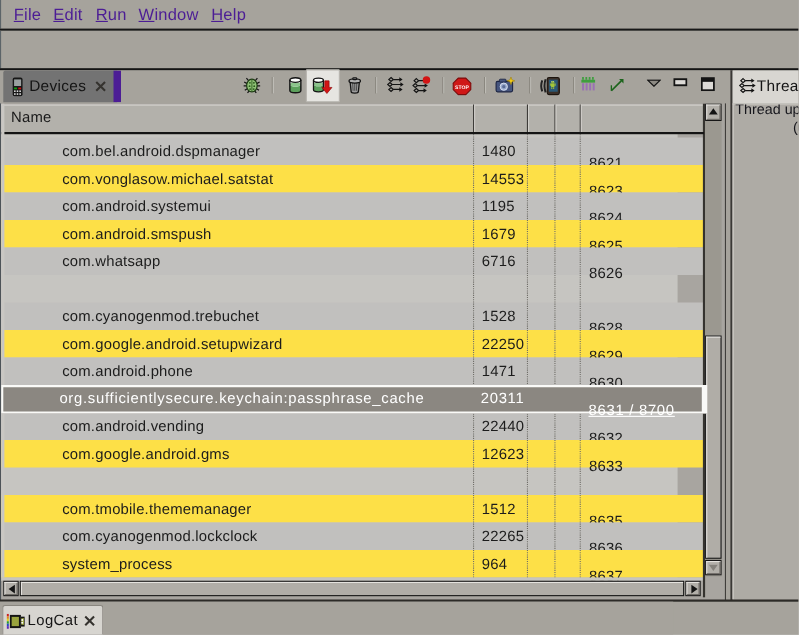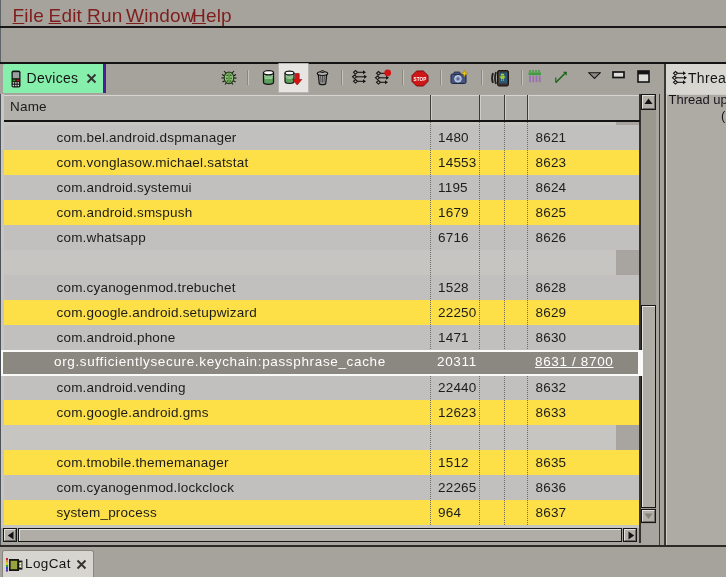--- a/index.html
+++ b/index.html
@@ -1,44 +1,44 @@
 <!DOCTYPE html>
 <html><head>
 <meta charset="utf-8">
 <style>
 html,body{margin:0;padding:0;}
 body{width:726px;height:577px;position:relative;overflow:hidden;
  font-family:"Liberation Sans",sans-serif;background:#a6a39c;}
 .abs{position:absolute;}
 
 #menubar{left:0;top:0;width:726px;height:25.5px;background:#a6a39c;border-left:1px solid #5c6468;}
-#menubar .mi{position:absolute;top:5px;font-size:19px;letter-spacing:0.2px;color:#7f1d1d;}
+#menubar .mi{position:absolute;top:5px;font-size:15px;letter-spacing:0.2px;color:#4c1d95;}
 #menuline{left:0;top:25.5px;width:726px;height:2px;background:#171717;}
 #toolbar{left:0;top:27.5px;width:726px;height:34px;background:#a6a39c;border-left:1px solid #5c6468;}
 #toolline{left:0;top:61.5px;width:726px;height:2.5px;background:#141414;}
 
 #devtabbar{left:0;top:64px;width:659.5px;height:30px;background:#a6a39c;}
-#devtab{position:absolute;left:2.5px;top:0;width:100px;height:29px;background:#86efac;border-right:3px solid #4c1d95;border-top-left-radius:2px;}
+#devtab{position:absolute;left:2.5px;top:0;width:100px;height:29px;background:#737373;border-right:7px solid #4c1d95;border-top-left-radius:2px;}
 #devtab .lbl{position:absolute;left:24px;top:5.5px;font-size:14px;letter-spacing:0.3px;color:#141414;}
 #rpanel-tabbar{left:665.5px;top:64px;width:60.5px;height:30px;background:#d8d6d1;}
 #rpanel-tabbar .lbl{position:absolute;left:22.5px;top:5.5px;font-size:14px;letter-spacing:0.3px;color:#141414;white-space:nowrap;}
 
 #devview{left:0;top:94px;width:659.5px;height:452px;background:#a8a5a0;border-left:1px solid #4d5358;border-right:1.5px solid #403e3b;box-sizing:border-box;overflow:hidden;padding-left:12px;}
 #hdr{position:absolute;left:0;top:0.5px;width:639px;height:25px;background:#b3b1ab;border-top:1px solid #d6d4d0;box-sizing:border-box;}
 #hdr .t{position:absolute;left:9px;top:3.5px;font-size:13.5px;letter-spacing:0.2px;color:#1a1a1a;}
 #hdrline{position:absolute;left:0;top:25.5px;width:639px;height:2px;background:#141414;z-index:1;}
 .hcol{position:absolute;top:0.5px;height:25px;width:1px;background:#3e3c39;}
 .hcol:after{content:"";position:absolute;left:1px;top:0;width:1px;height:25px;background:#d0cec9;}
 #rowsarea{position:absolute;left:0;top:27.5px;width:615px;height:403px;background:#c6c5c1;}
 .row{position:absolute;left:0;width:639px;height:25px;font-size:13.5px;letter-spacing:0.2px;line-height:25px;color:#1c1c1c;white-space:nowrap;}
 .rl{background:#c1c0be;}
 .rd{background:#fde047;}
 .row .nm{position:absolute;left:55.5px;}
 .row .pid{position:absolute;left:437px;}
-.row .prt{position:absolute;left:534.5px;}
+.row .prt{position:absolute;left:534.5px;margin-top:11px;}
 .row.sel{background:#8b8781;color:#ffffff;border:2.5px solid #fafaf8;border-right-width:5px;box-sizing:border-box;width:642px;height:26px;margin-top:0.3px;z-index:3;letter-spacing:0.65px;}
 .row.sel .nm{left:51px;line-height:20px;}
 .row.sel .pid{left:434px;line-height:20px;}
 .row.sel .prt{left:532px;line-height:20px;text-decoration:underline;}
 .dot{position:absolute;top:0;width:0;height:403px;border-left:1px dotted #6f6d68;}
 
 #vsb{position:absolute;left:640px;top:-0.5px;width:15px;height:430px;background:#9b9890;}
 .sbbtn{position:absolute;background:#b2afa9;border:1.8px solid #161616;box-sizing:border-box;}
 .sbbtn .bevel{position:absolute;left:0;top:0;right:0;bottom:0;border-top:1px solid #e4e2de;border-left:1px solid #e4e2de;border-right:1px solid #6e6b66;border-bottom:1px solid #6e6b66;}
 #vthumb{position:absolute;left:0;top:211.5px;width:15px;height:203px;background:#b0ada7;border:1.8px solid #161616;box-sizing:border-box;}

